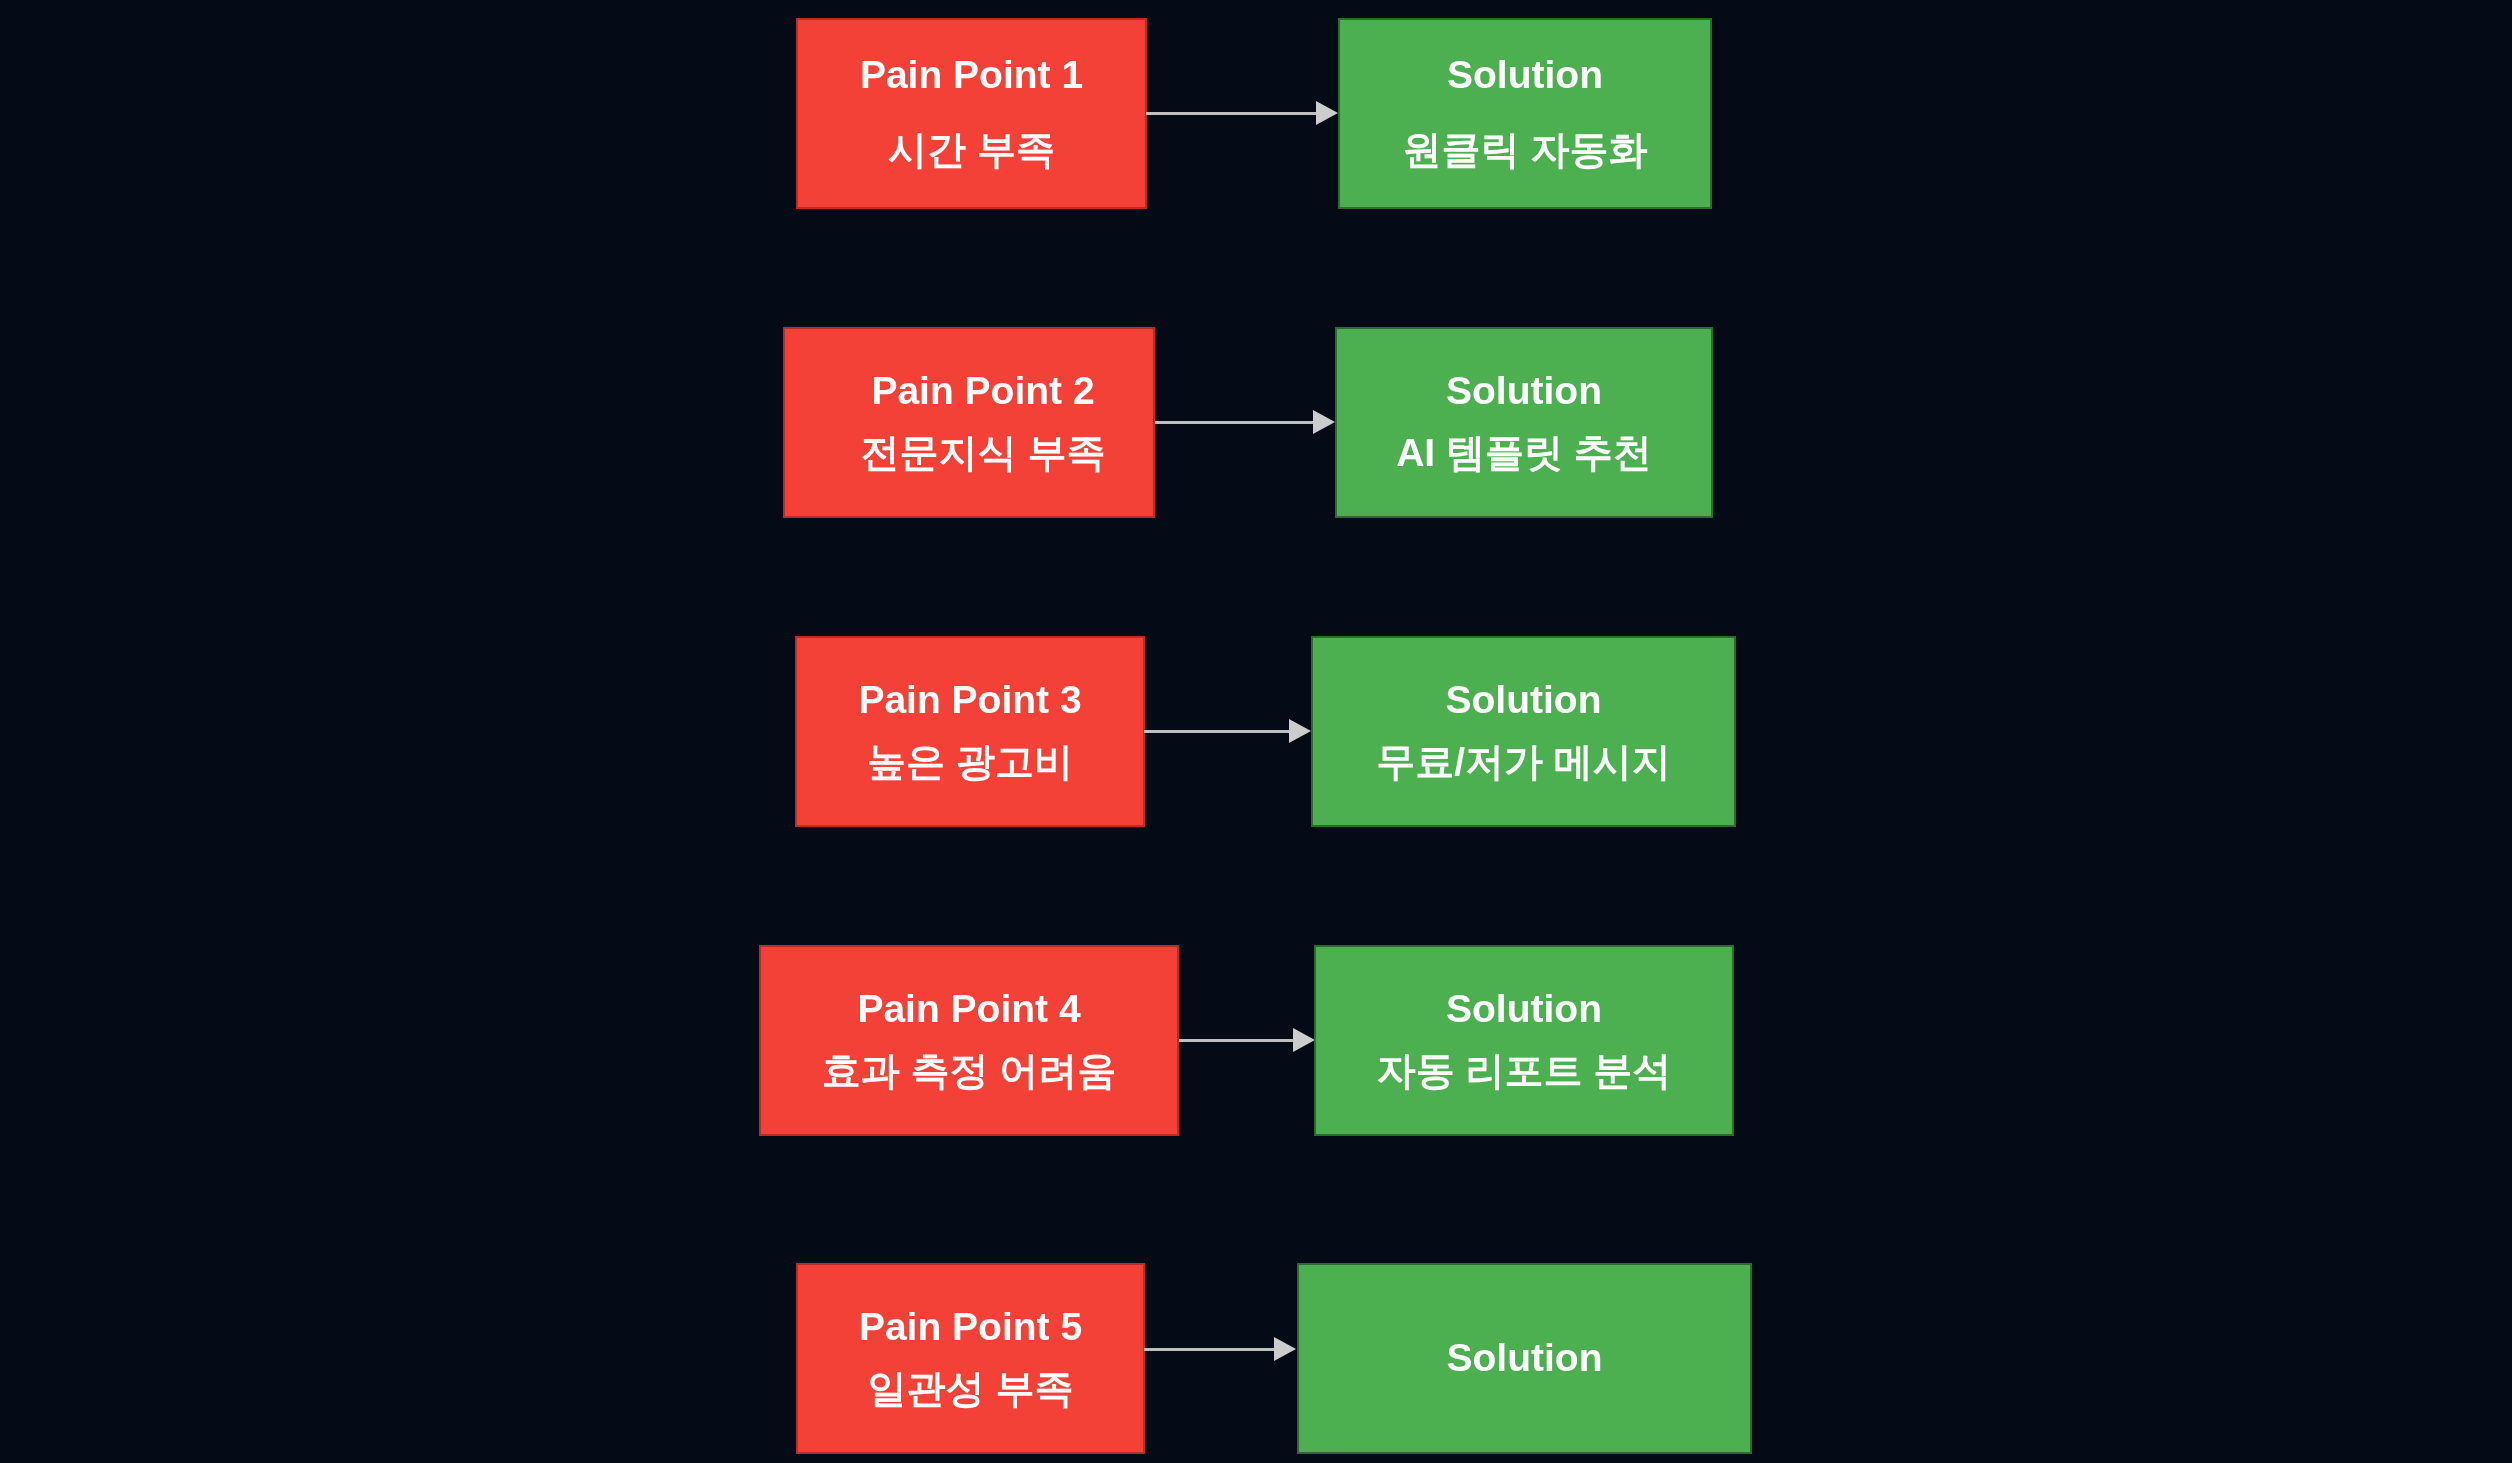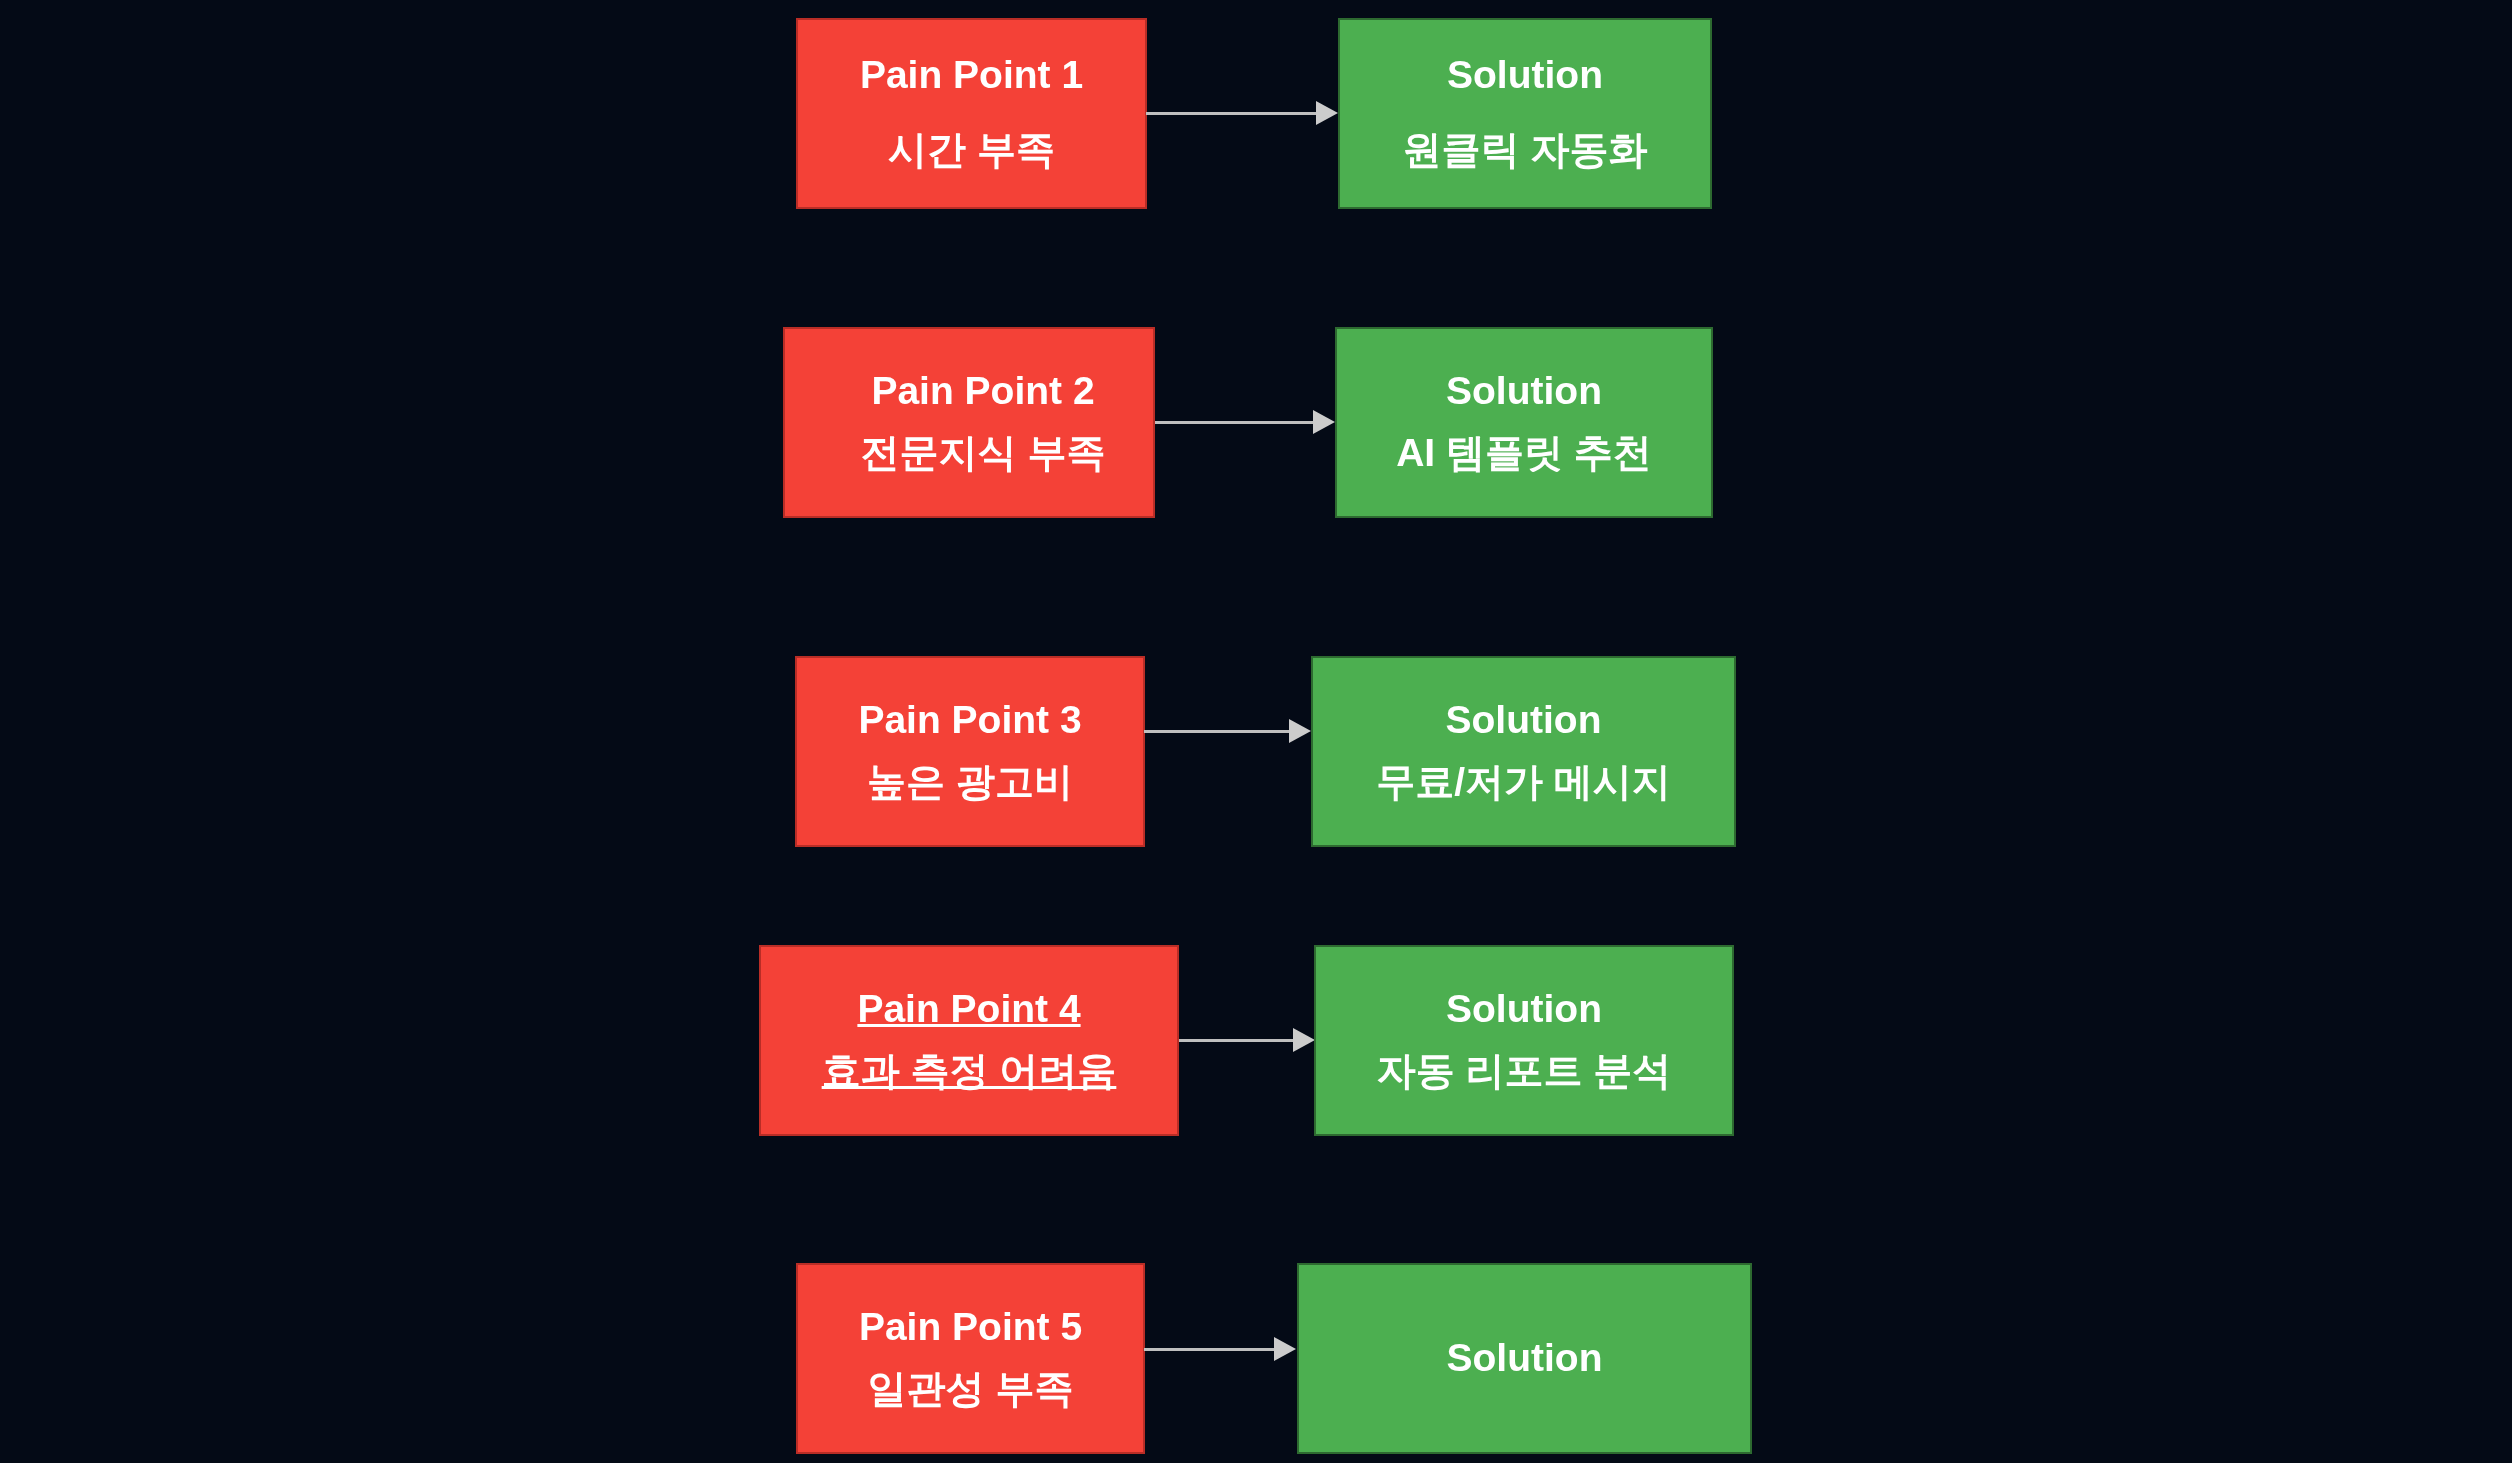--- a/index.html
+++ b/index.html
@@ -36,28 +36,28 @@
     background: var(--pain-fill, #f44137);
     border: 2.8px solid var(--pain-border, #b92d26);
   }
   .box.solution {
     background: var(--solution-fill, #4caf50);
     border: 2.8px solid var(--solution-border, #2d6a30);
   }
   
   .r1 { top: 17.5px; gap: 28px; }
   .r2 { top: 327px; }
-  .r3 { top: 656px; text-align: center; }
+  .r3 { top: 636px; text-align: center; }
   .r4 { top: 945px; }
   .r5 { top: 1254px; margin-top: 9px; }
   
   .p1 { left: 796px; width: 351px; }
   .p2 { left: 783px; width: 372px; padding-left: 28px; }
   .p3 { left: 795px; width: 350px; }
-  .p4 { left: 759px; width: 420px; text-decoration: underline; }
+  .p4 { left: 759px; width: 420px; }
   .p5 { left: 796px; width: 349px; }
   
   .s1 { left: 1338px; width: 374px; }
   .s2 { left: 1335px; width: 378px; }
   .s3 { left: 1311px; width: 425px; }
   .s4 { left: 1314px; width: 420px; }
   .s5 { left: 1297px; width: 455px; }
   
   .arrow { position: absolute; height: 25px; }
   .a1 { left: 1146px; top: 101px; width: 192px; }

